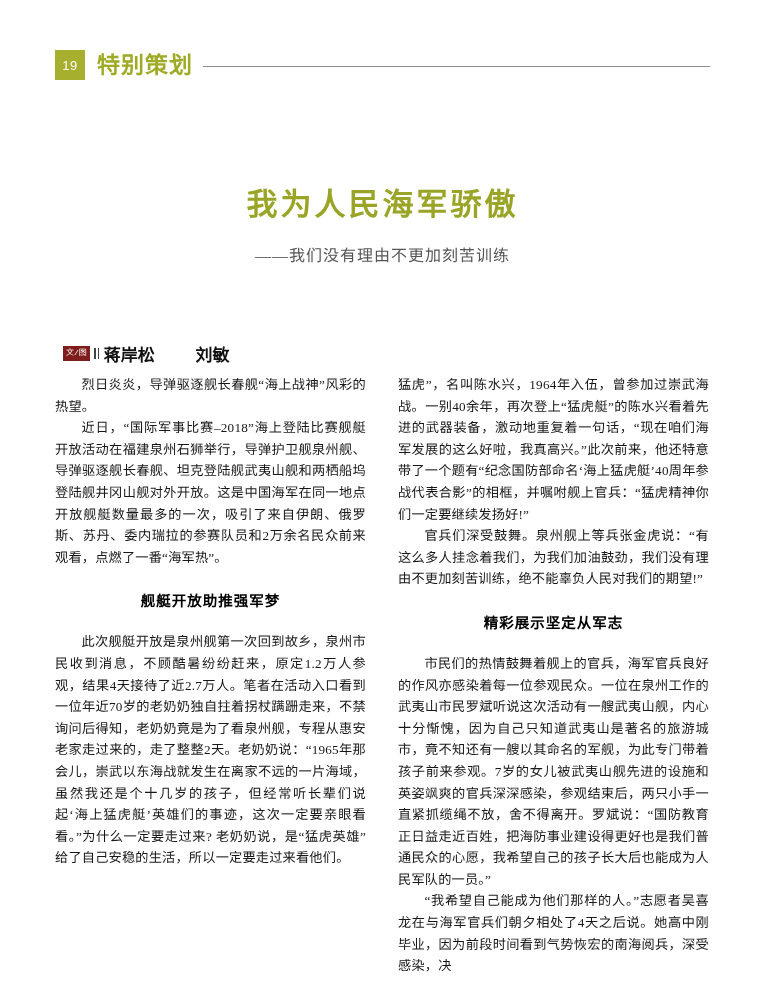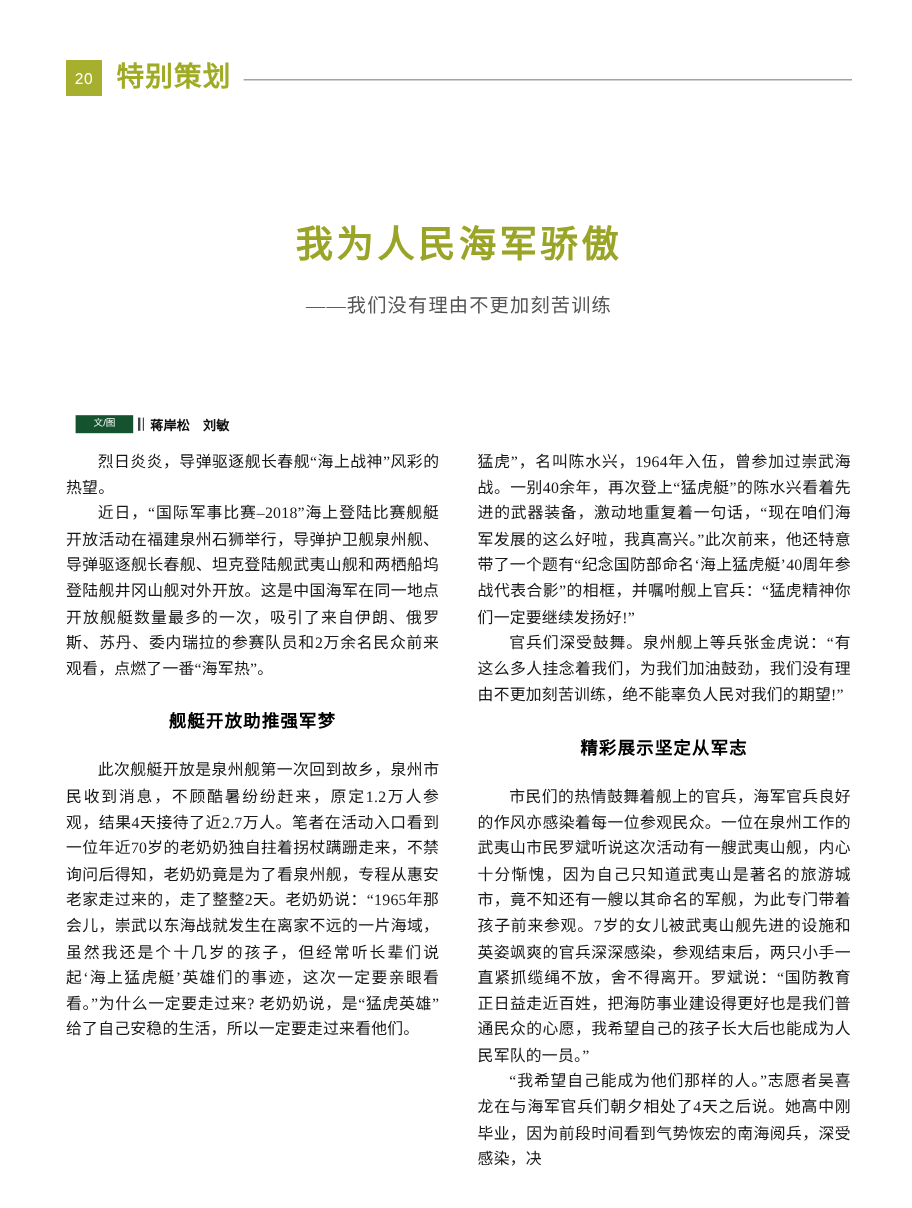--- a/index.html
+++ b/index.html
@@ -94,46 +94,46 @@
     left: 63px;
     top: 345px;
     display: flex;
     align-items: center;
     height: 16px;
   }
   .byline-badge {
     display: inline-flex;
     align-items: center;
     justify-content: center;
-    background: #14532d;
+    background: #7f1d1d;
     color: #ffffff;
-    font-family: Liberation Sans, sans-serif;
+    font-family: Liberation Mono, monospace;
     font-size: 8px;
     line-height: 1;
-    padding: 2px 15px;
+    padding: 2px 3px;
     height: 11px;
     letter-spacing: 0;
   }
   .byline-bar {
     display: inline-block;
     width: 2px;
     height: 11px;
     background: #444444;
     margin: 0 2px 0 4px;
   }
   .byline-bar2 {
     display: inline-block;
     width: 1px;
     height: 11px;
     background: #444444;
     margin-right: 5px;
   }
   .byline-names {
-    font-family: Liberation Serif, serif;
-    font-size: 11px;
+    font-family: Liberation Mono, monospace;
+    font-size: 17px;
     font-weight: bold;
     color: #111111;
     white-space: pre;
   }
 
   
   .columns {
     position: absolute;
     left: 55px;
     top: 374px;
@@ -165,21 +165,21 @@
     font-weight: bold;
     text-align: center;
     letter-spacing: 1px;
     color: #000000;
   }
 </style>
 </head>
 <body>
 
 <div class="page-header">
-  <div class="folio-box">20</div>
+  <div class="folio-box">19</div>
   <div class="header-title">特别策划</div>
   <div class="header-rule"></div>
 </div>
 
 <div class="title-block">
   <h1 class="article-title">我为人民海军骄傲</h1>
   <div class="article-subtitle">——我们没有理由不更加刻苦训练</div>
 </div>
 
 <div class="byline">

